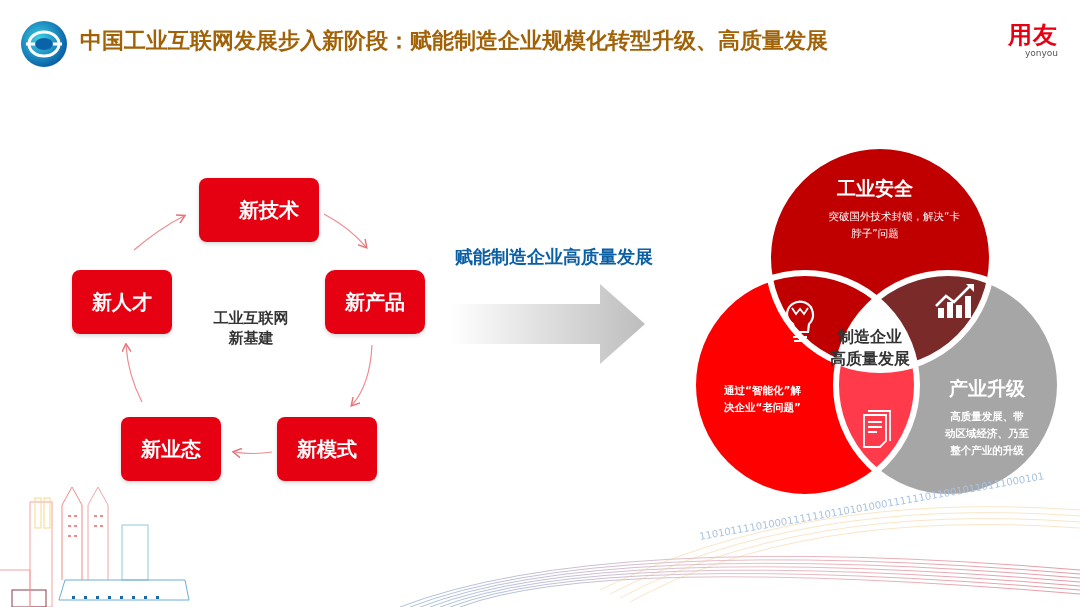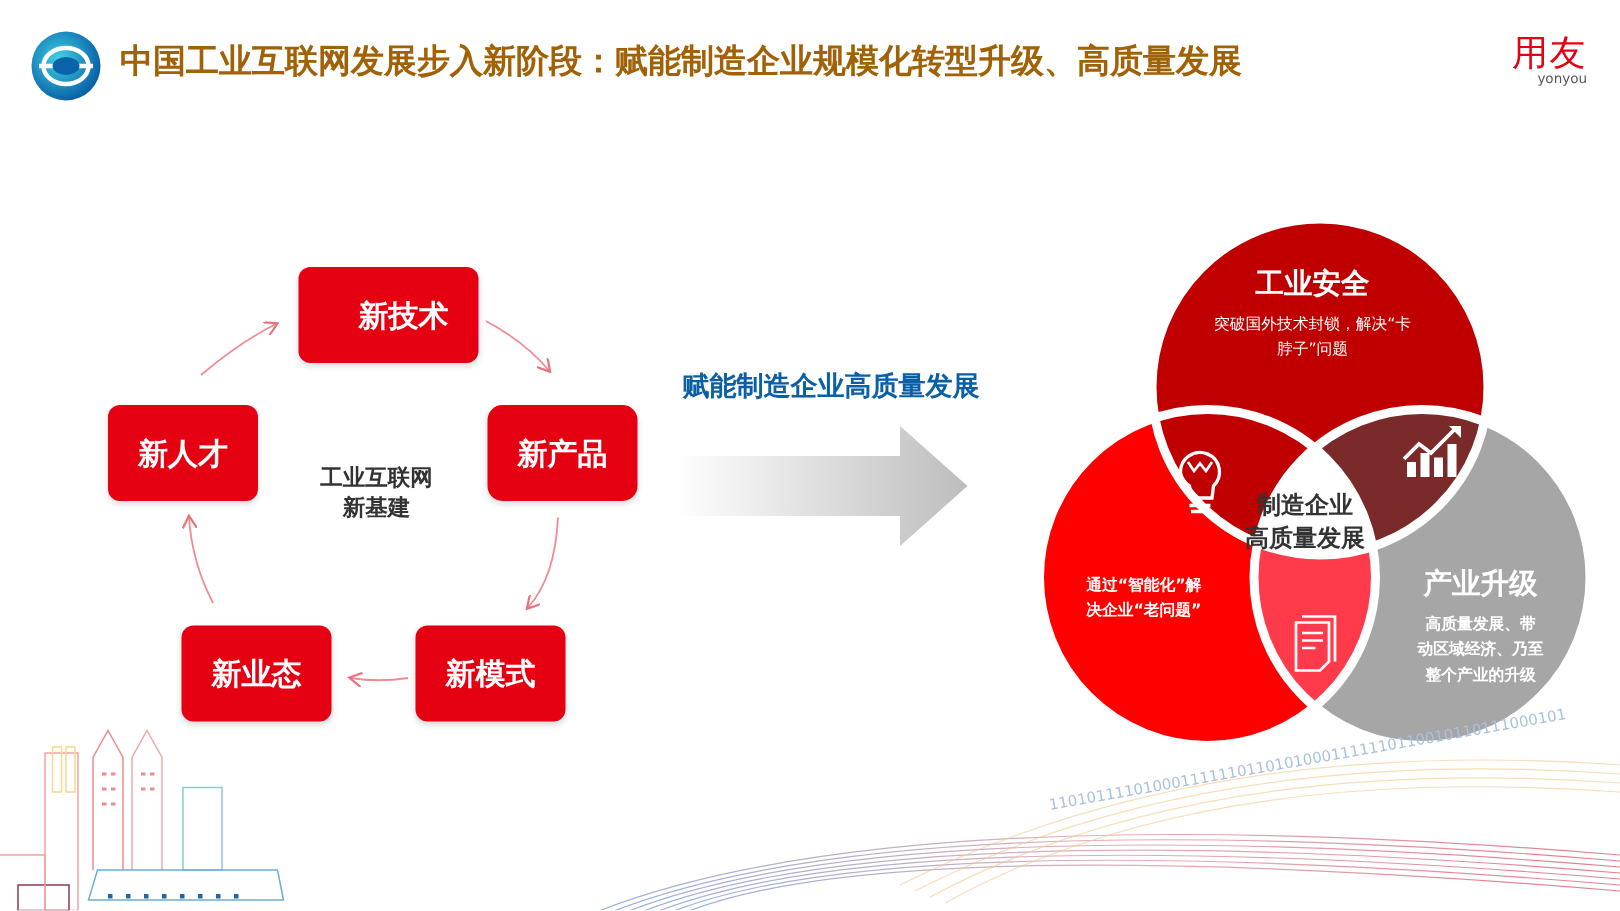--- a/index.html
+++ b/index.html
@@ -9,21 +9,21 @@
       font-family: "DejaVu Sans", "Liberation Sans", sans-serif;
     }
     .header { position: absolute; left: 0; top: 0; width: 1080px; height: 80px; }
     .logo-left { position: absolute; left: 20px; top: 20px; width: 48px; height: 48px; }
     .title {
       position: absolute; left: 80px; top: 26px;
       font-size: 22px; font-weight: bold; color: #a16207; letter-spacing: 0px;
       white-space: nowrap;
     }
     .brand { position: absolute; right: 22px; top: 22px; text-align: center; }
-    .brand-cn { color: #e60012; font-weight: normal; font-size: 24px; line-height: 26px; letter-spacing: 1px; }
+    .brand-cn { color: #e60012; font-weight: bold; font-size: 24px; line-height: 26px; letter-spacing: 1px; }
     .brand-en { color: #555; font-size: 9px; line-height: 10px; text-align: right; }
 
     .cycle-box {
       position: absolute; width: 100px; height: 64px;
       background: #e50012; border-radius: 8px;
       color: #fff; font-weight: bold; font-size: 20px;
       display: flex; align-items: center; justify-content: center;
       box-shadow: 0 2px 4px rgba(0,0,0,0.15);
     }
     .cycle-center {
@@ -170,21 +170,21 @@
 
   <g fill="none" stroke="#fff" stroke-width="1.8">
     <path d="M174 275 h22 v26 l-6 6 h-16 z"></path>
     <path d="M178 271 h22 v30"></path>
     <path d="M178 282 h14 M178 287 h14 M178 292 h9"></path>
   </g>
 </svg>
 
 <div class="venn-text" style="left:790px; top:176px; width:170px;">
   <div class="venn-title">工业安全</div>
-  <div class="venn-desc" style="margin-top:6px;">突破国外技术封锁，解决“卡</div>
+  <div class="venn-desc" style="margin-top:6px;text-align:right;">突破国外技术封锁，解决“卡</div>
   <div class="venn-desc">脖子”问题</div>
 </div>
 
 <div class="venn-text" style="left:705px; top:376px; width:115px;">
   <div class="venn-desc bold" style="margin-top:6px;">通过“智能化”解</div>
   <div class="venn-desc bold">决企业“老问题”</div>
 </div>
 
 <div class="venn-text" style="left:932px; top:376px; width:110px;">
   <div class="venn-title">产业升级</div>

